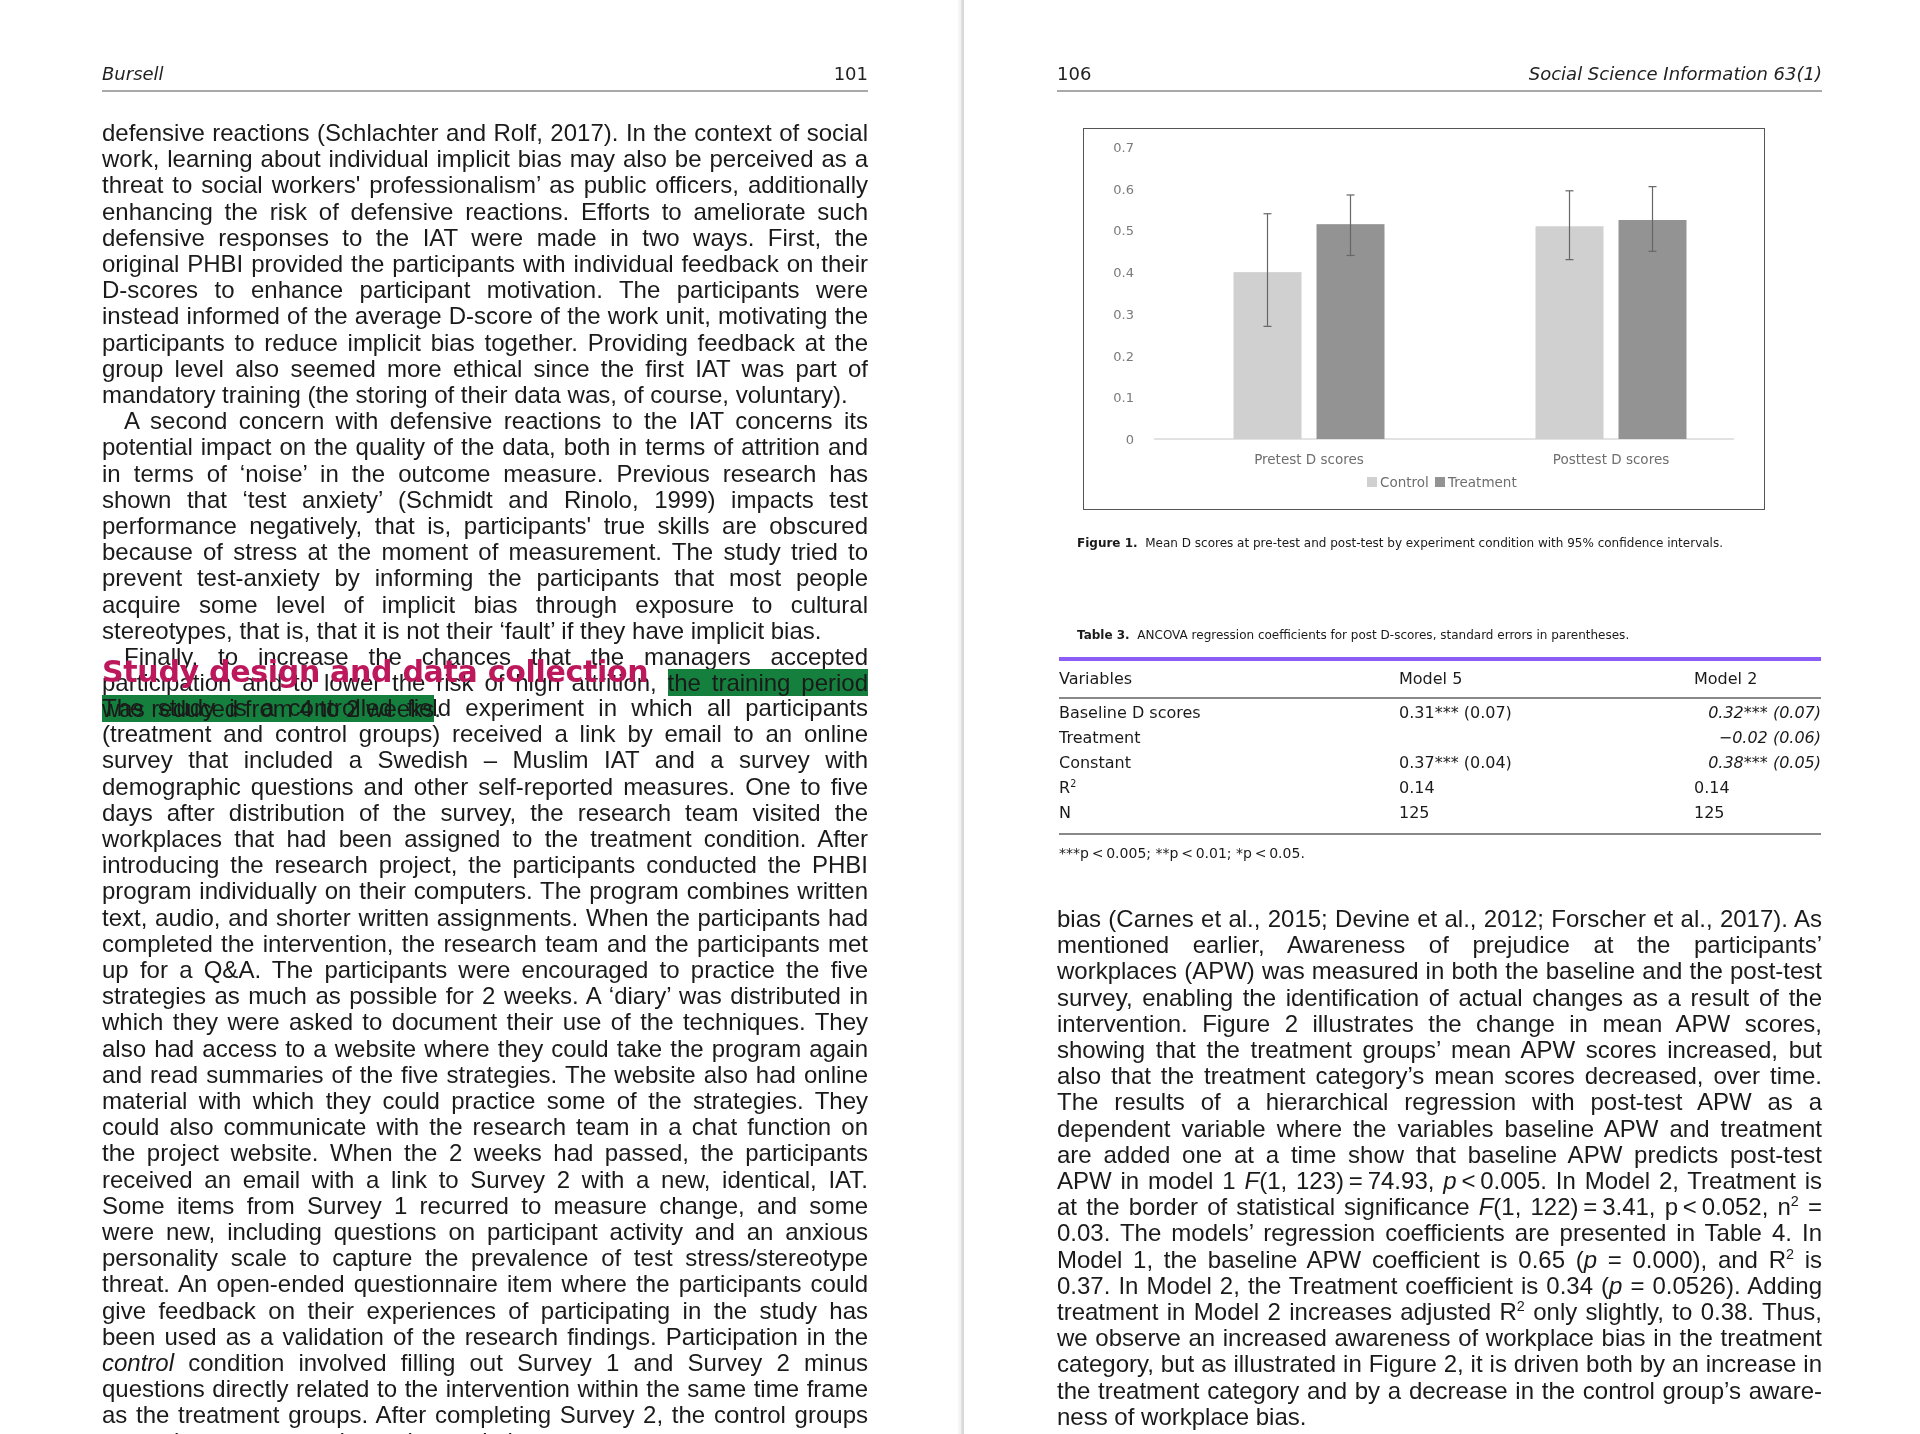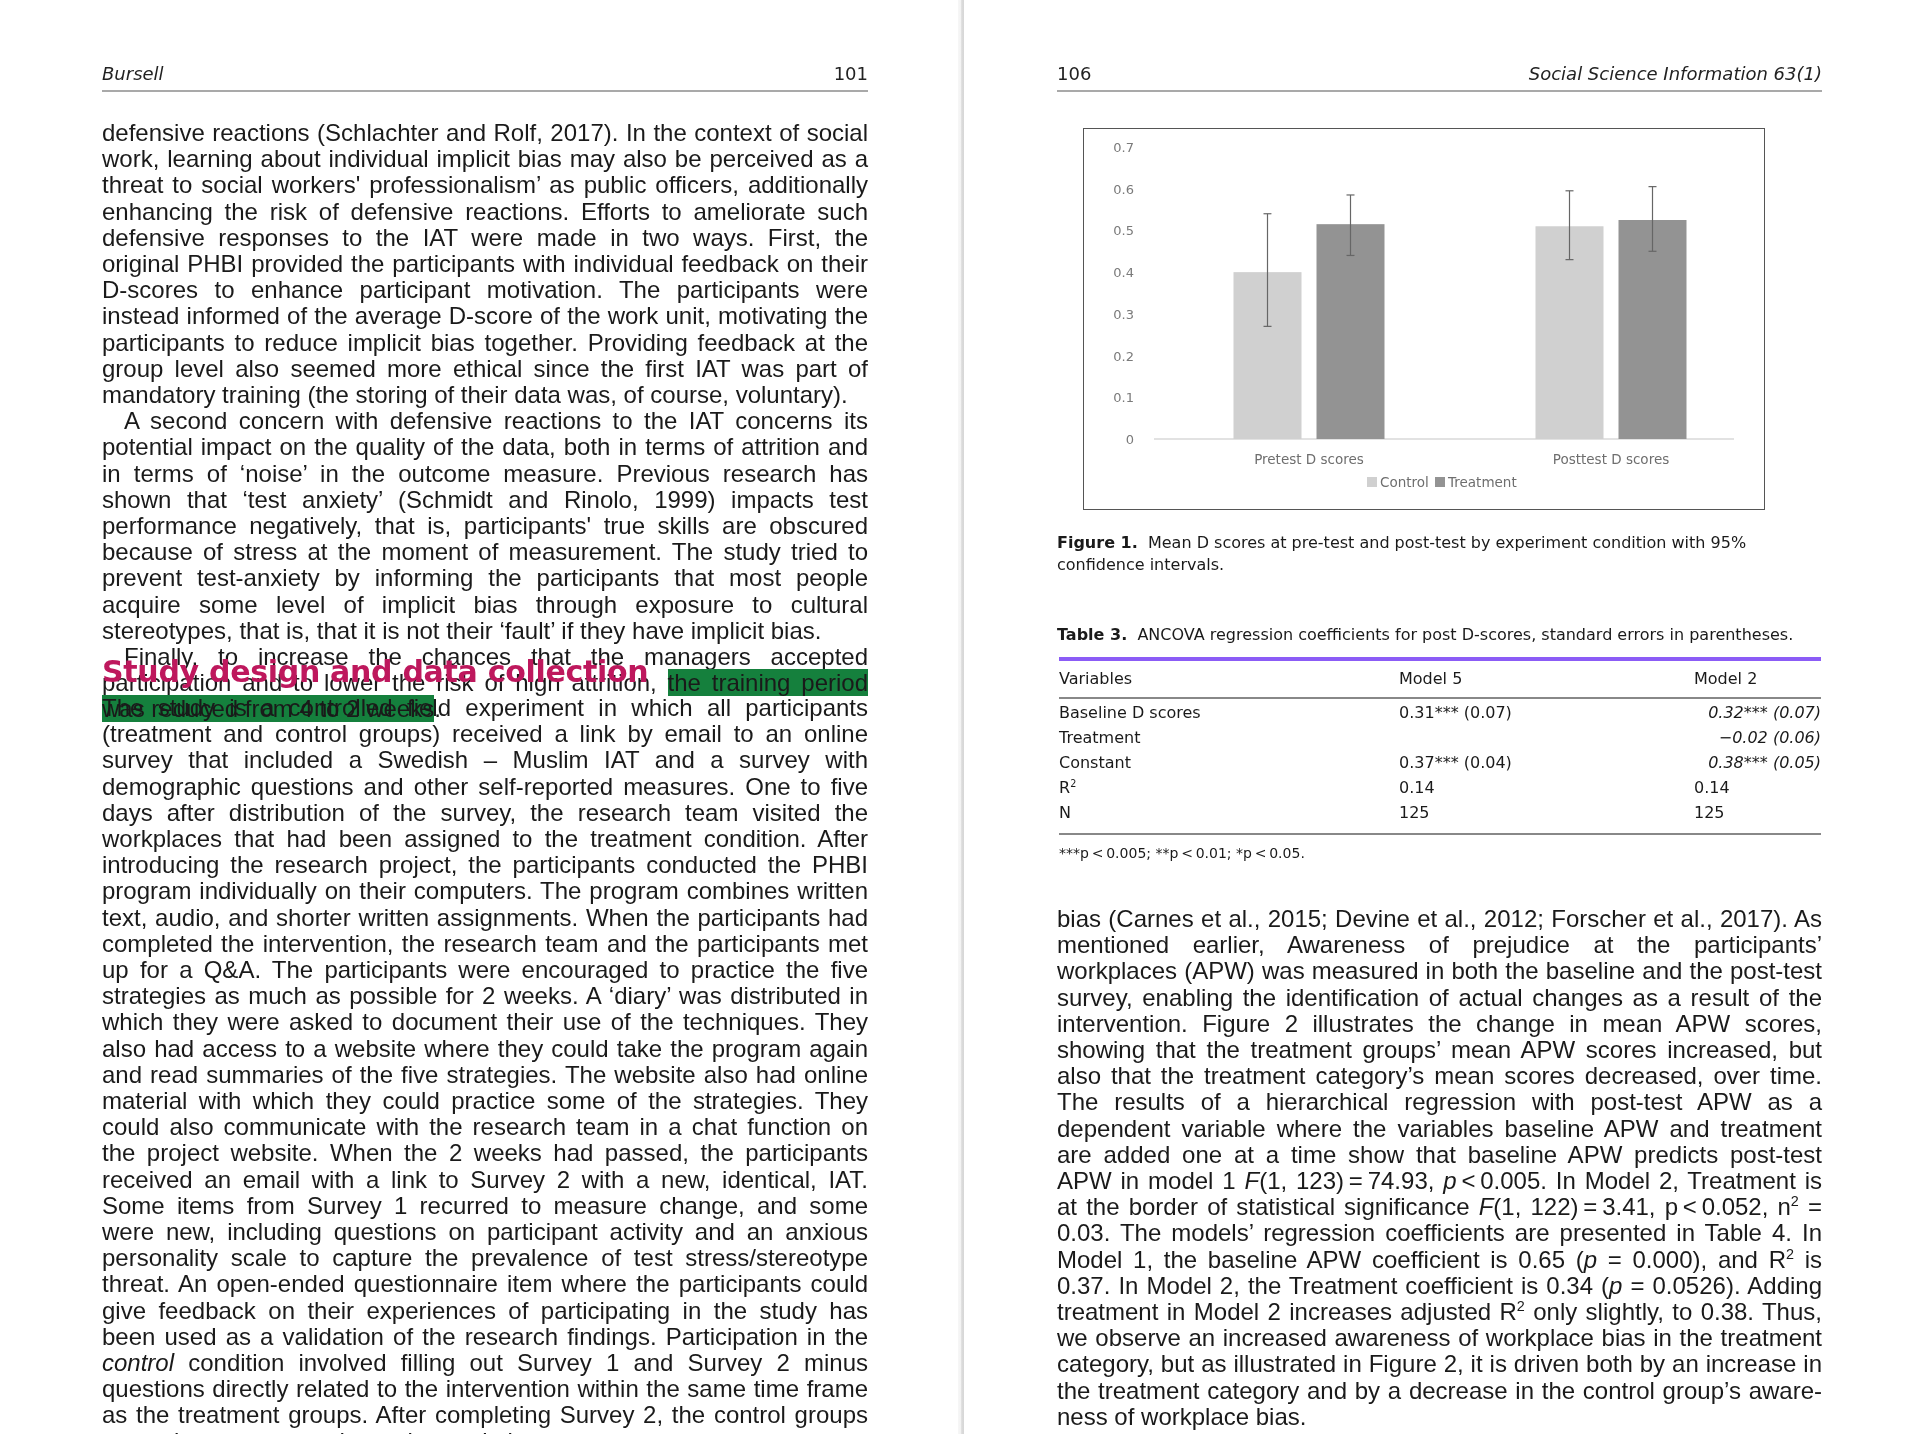--- a/index.html
+++ b/index.html
@@ -26,22 +26,22 @@
     font-size: 30px; color: #be185d; letter-spacing: -0.3px; }
 
   
   .chart-frame { position: absolute; left: 1083px; top: 128px; width: 682px; height: 382px;
     border: 1.5px solid #555; box-sizing: border-box; background: #fff; }
   .chart-frame svg { position: absolute; left: 0; top: 0; }
   .tick-label { font-family: "DejaVu Sans", sans-serif; font-size: 13px; fill: #7a7a7a; }
   .cat-label { font-family: "DejaVu Sans", sans-serif; font-size: 13.5px; fill: #6e6e6e; }
   .legend-label { font-family: "DejaVu Sans", sans-serif; font-size: 13.5px; fill: #6e6e6e; }
 
-  .caption { position: absolute; font-family: "DejaVu Sans", sans-serif; font-size: 16px;
-    line-height: 22px; color: #1a1a1a; }
+  .caption { position: absolute; font-family: "DejaVu Sans", sans-serif; font-size: 12px;
+    line-height: 22px; color: #1a1a1a; margin-left: 20px; }
   .caption b { font-weight: bold; }
 
   table.reg { position: absolute; left: 1059px; top: 657px; width: 762px; border-collapse: collapse;
     font-family: "DejaVu Sans", sans-serif; font-size: 16px; color: #1a1a1a; }
   table.reg thead tr { border-top: 4px solid #8b5cf6; border-bottom: 2px solid #888; }
   table.reg thead th { font-weight: normal; text-align: left; padding: 8px 0 9px 0; }
   table.reg tbody tr:first-child td { padding-top: 2px; }
   table.reg tbody tr:last-child td { padding-bottom: 9px; }
   table.reg tbody { border-bottom: 2px solid #888; }
   table.reg td { padding: 1px 0; line-height: 23px; }

